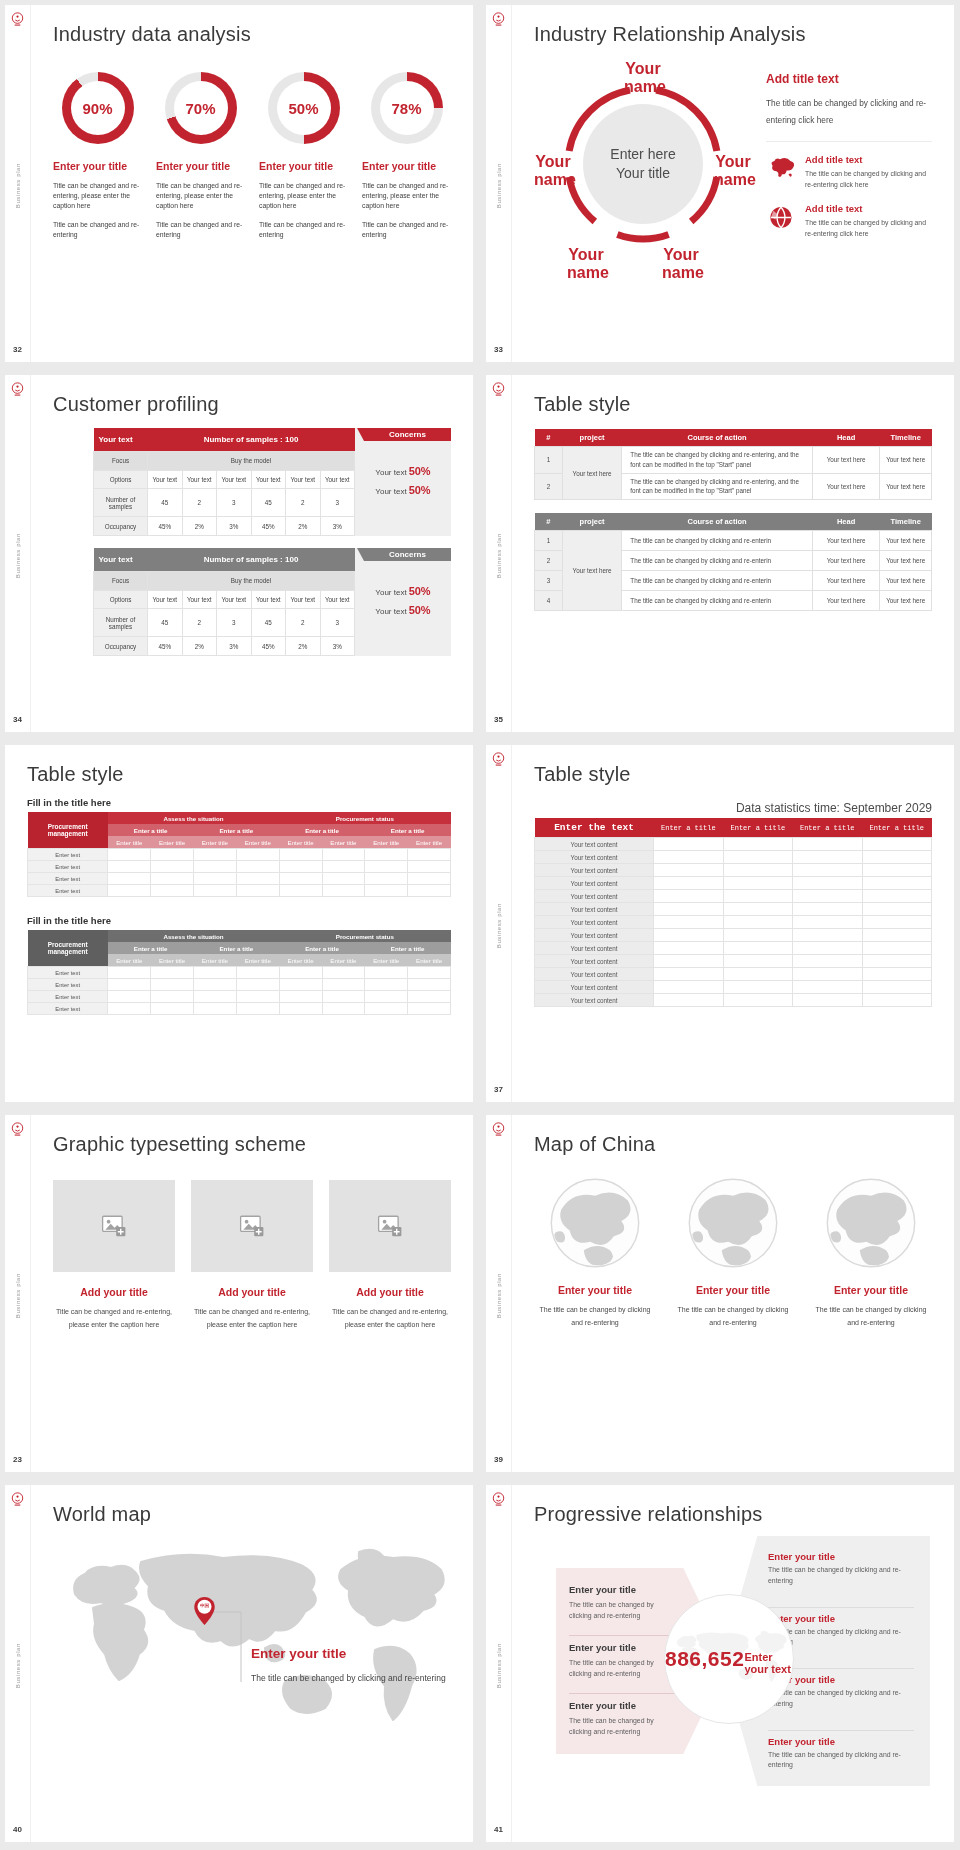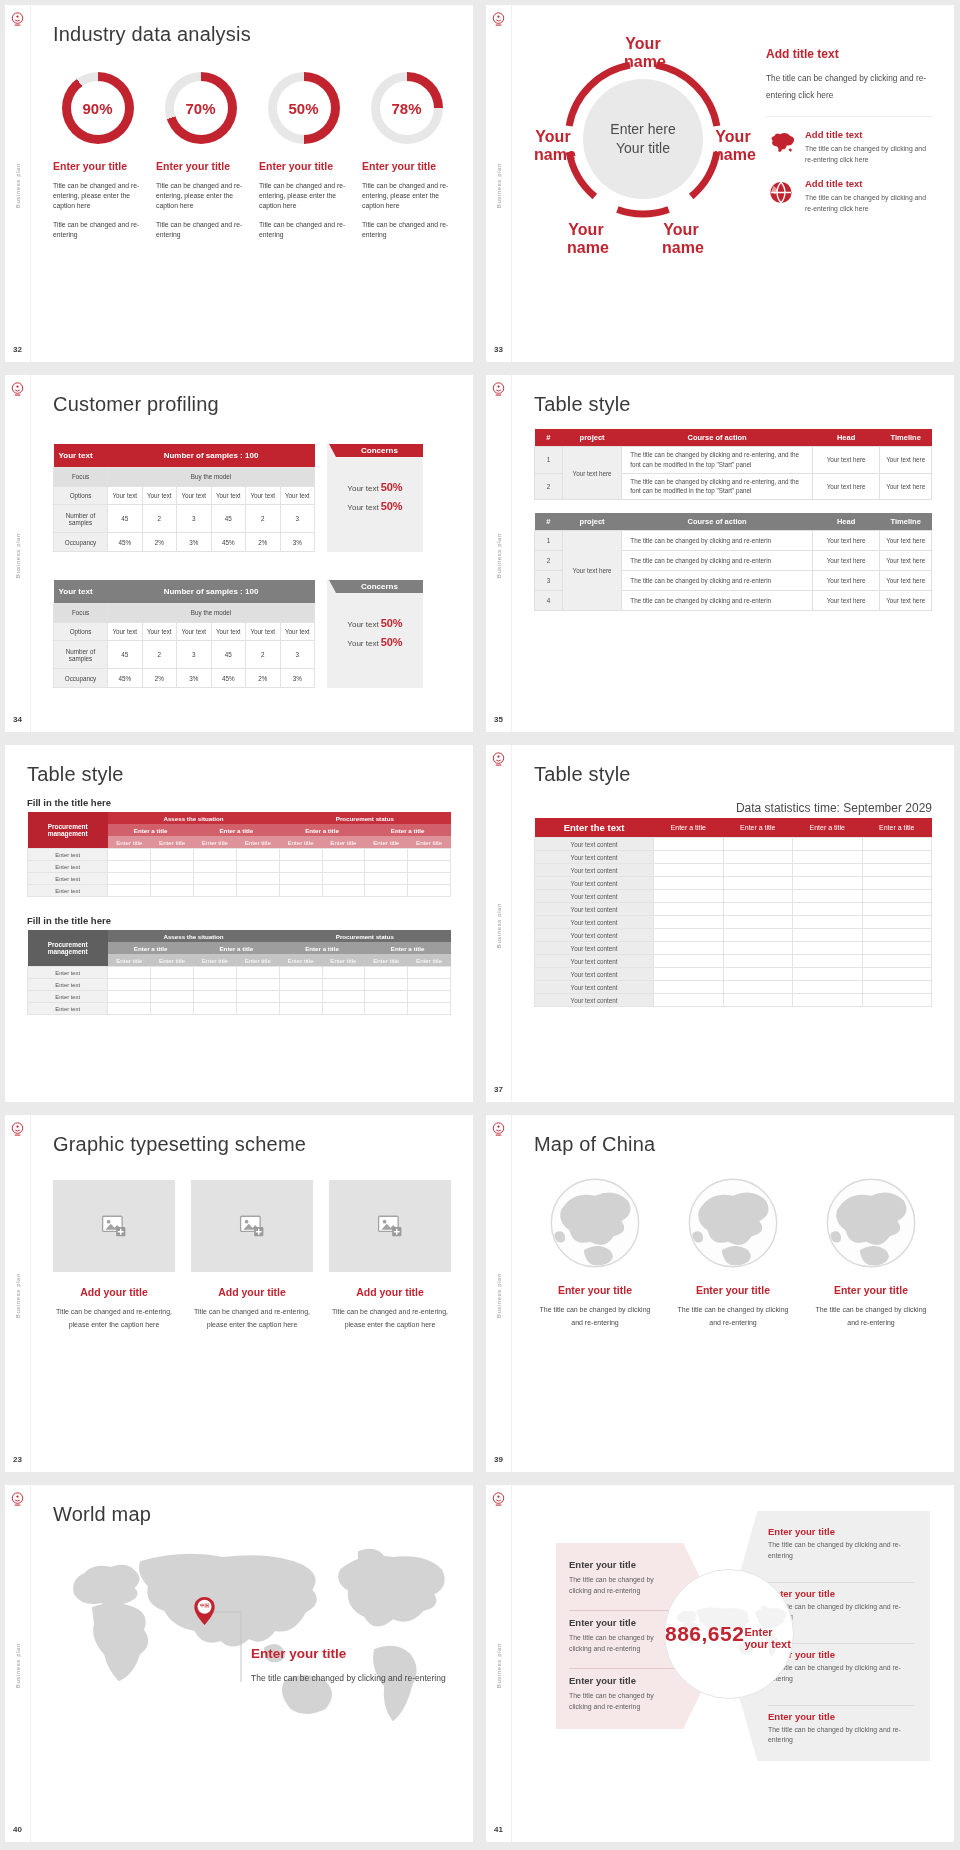--- a/index.html
+++ b/index.html
@@ -34,21 +34,21 @@
   .nl.n-br{left:128px;top:188px;}
   .rel-right{flex:1;padding:2px 0 0 14px;}
   .rr-title{color:var(--accent);font-weight:bold;font-size:12px;margin:12px 0 9px;}
   .rr-body{font-size:8.3px;color:#4a4a4a;line-height:2;margin:0;max-width:168px;}
   .rr-div{border:none;border-top:1px solid #ececec;margin:13px 0 0;}
   .rr-item{display:flex;gap:9px;margin-top:12px;align-items:flex-start;}
   .rr-item svg{width:30px;height:25px;flex:none;margin-top:2px;}
   .ri-title{color:var(--accent);font-weight:bold;font-size:9.5px;margin:0 0 4px;}
   .ri-body{font-size:6.8px;color:#555;line-height:1.6;margin:0;max-width:128px;}
   
-  .cp-group{display:flex;gap:12px;margin-top:28px;--th:#c2242f;}
+  .cp-group{display:flex;margin-top:12px;justify-content:flex-end;--th:#c2242f;}
   .cp-group.gray{--th:#7f7f7f;}
   table.cp{border-collapse:collapse;width:262px;font-size:6.3px;color:#444;text-align:center;}
   .cp th{background:var(--th);color:#fff;font-size:8px;padding:4px 5px;font-weight:bold;}
   .cp th.corner{text-align:left;width:54px;}
   .cp td{border:1px solid #e2e2e2;padding:3px 2px;background:#fff;}
   .cp tr.sub td{background:#dfdfdf;}
   .cp td.rowlabel{background:#efefef;}
   .concerns{width:96px;background:#efefef;position:relative;padding:30px 4px 10px;text-align:center;height:108px;}
   .tab{position:absolute;top:0;left:9px;right:0;height:13px;background:var(--th);color:#fff;font-weight:bold;font-size:8px;line-height:13px;}
   .tab::before{content:"";position:absolute;left:-7px;top:0;width:0;height:0;border-top:13px solid var(--th);border-left:7px solid transparent;}
@@ -67,21 +67,21 @@
   .t36 th{color:#fff;font-weight:bold;padding:2.5px 1px;font-size:6.2px;}
   .t36 th.corner{background:var(--c0);width:19%;font-size:6.5px;}
   .t36 th.h1{background:var(--c1);}
   .t36 th.h2{background:var(--c2);}
   .t36 th.h3{background:var(--c3);font-weight:400;}
   .t36 td{border:1px solid #e4e4e4;height:12px;background:#fff;}
   .t36 td.rl{background:#f1f1f1;}
   
   .note{font-size:12px;color:#4a4a4a;text-align:right;margin:15px 0 3px;}
   table.t37{width:100%;border-collapse:collapse;font-size:6.3px;color:#555;text-align:center;}
-  .t37 th{background:var(--accent);color:#fff;padding:4px 2px;}
+  .t37 th{background:var(--accent);color:#fff;padding:4px 2px;font-family:Liberation Mono, monospace;}
   .t37 th.first{font-size:9.5px;width:30%;font-weight:bold;}
   .t37 th.col{font-size:7px;font-weight:400;}
   .t37 td{border:1px solid #e3e3e3;height:13px;background:#fff;}
   .t37 td.rl{background:#ececec;}
   
   .trio{display:grid;grid-template-columns:repeat(3,1fr);column-gap:16px;margin-top:24px;text-align:center;}
   .ph{height:92px;background:#e2e2e2;display:flex;align-items:center;justify-content:center;}
   .trio-title{color:var(--accent);font-weight:bold;font-size:10.5px;margin:14px 0 8px;}
   .trio-cap{font-size:7px;color:#4a4a4a;line-height:1.8;margin:0;}
   .globe-img{width:94px;height:94px;margin:0 auto;display:block;}
@@ -219,20 +219,21 @@
 
   <div class="card">
     <div class="rail">
       <svg class="logo">
           <use href="#sym-logo"></use>
         </svg>
       <span class="vlabel">Business plan</span>
       <span class="pnum">33</span>
     </div>
     <div class="content">
+      <h2 class="card-title">Industry Relationship Analysis</h2>
       <div class="rel">
         <div class="rel-d">
           <svg class="ring" width="164" height="164">
             <circle cx="82" cy="82" r="75" fill="none" stroke="#c2242f" stroke-width="7" pathLength="360" stroke-dasharray="40 20 40 20 40 20 70 20 70 20" stroke-dashoffset="-10"></circle>
           </svg>
           <div class="center-circle">
             <span>Enter here</span>
             <span>Your title</span>
           </div>
           <div class="nl n-top">Your name</div>
@@ -833,20 +834,21 @@
 
   <div class="card">
     <div class="rail">
       <svg class="logo">
           <use href="#sym-logo"></use>
         </svg>
       <span class="vlabel">Business plan</span>
       <span class="pnum">41</span>
     </div>
     <div class="content">
+      <h2 class="card-title">Progressive relationships</h2>
       <div class="prog">
         <div class="p-right">
           <div class="pr-item">
             <div class="pr-title">Enter your title</div>
             <p class="pr-body">The title can be changed by clicking and re-entering</p>
           </div>
           <div class="pr-item">
             <div class="pr-title">Enter your title</div>
             <p class="pr-body">The title can be changed by clicking and re-entering</p>
           </div>

